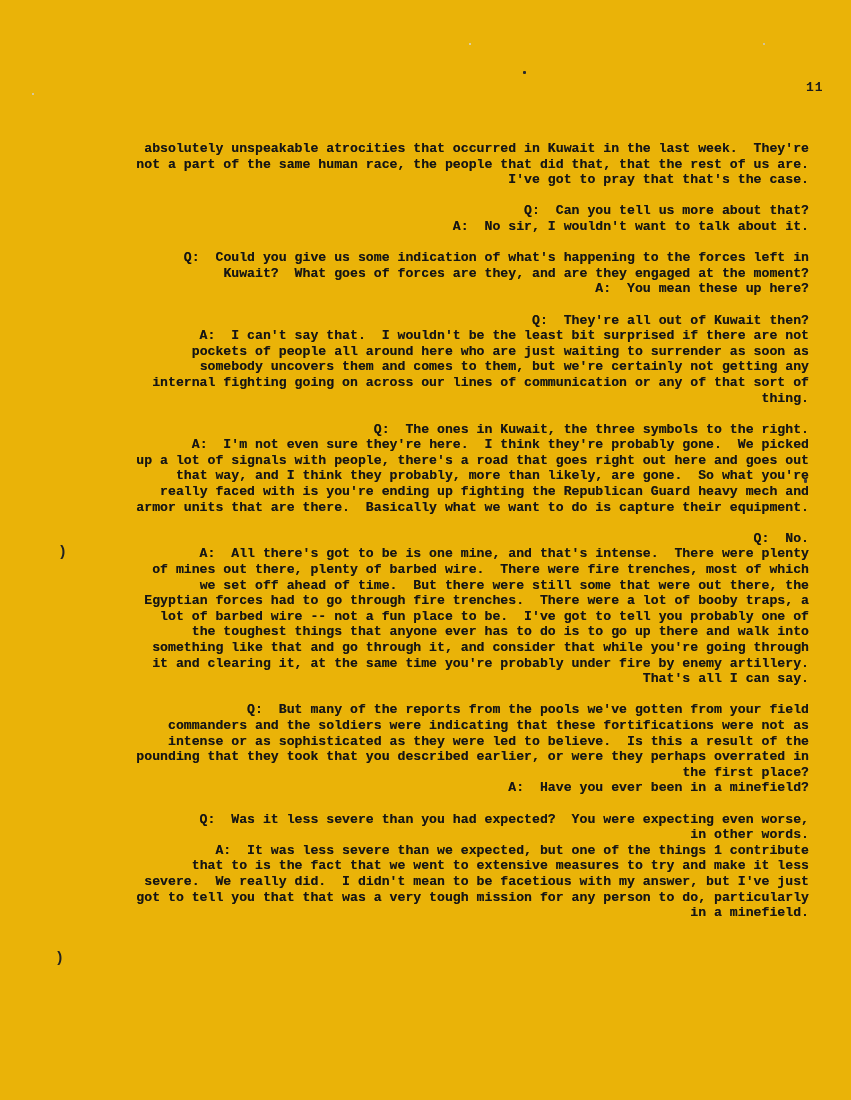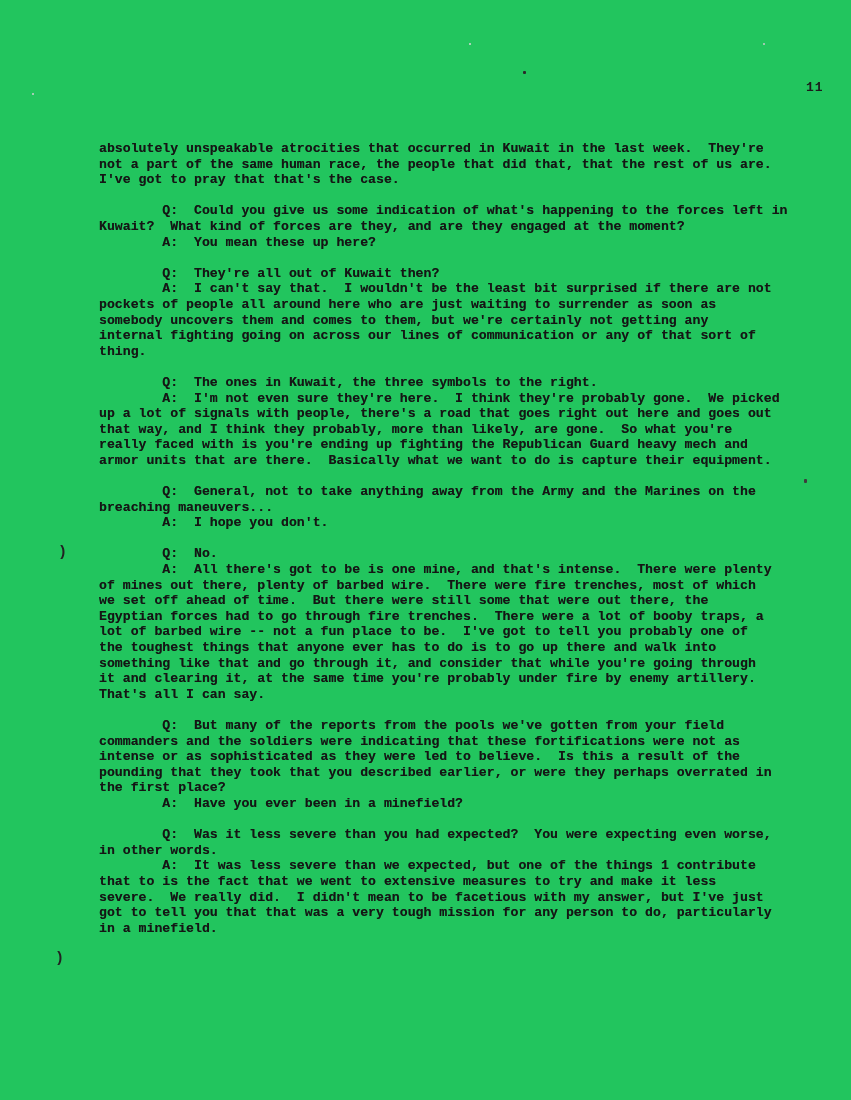--- a/index.html
+++ b/index.html
@@ -10,21 +10,21 @@
     width: 851px;
     height: 1100px;
     background: #ffffff;
     position: relative;
     overflow: hidden;
     font-family: "Liberation Mono", "DejaVu Sans Mono", monospace;
   }
   .page {
     position: absolute;
     inset: 0;
-    background: #22c55e;
+    background: #eab308;
   }
   .page-number {
     position: absolute;
     top: 80px;
     left: 806px;
     font-size: 13px;
     font-weight: bold;
     color: #1c1c1c;
     letter-spacing: 1px;
   }
@@ -35,20 +35,21 @@
     width: 710px;
     color: #151515;
     font-size: 13.2px;
     line-height: 15.6px;
     font-weight: bold;
     text-shadow: 0 0 0.4px rgba(20,20,20,0.55);
   }
   .transcript p.block {
     margin: 0 0 15.6px 0;
     white-space: pre;
+    text-align: right;
   }
   .margin-mark {
     position: absolute;
     font-size: 15px;
     font-weight: bold;
     color: #222;
   }
   .margin-mark.mark-1 { top: 544px; left: 58px; }
   .margin-mark.mark-2 { top: 950px; left: 55px; }
   .speck {
@@ -69,38 +70,37 @@
   <div class="page-number">11</div>
 
   <span class="margin-mark mark-1">)</span>
 
   <span class="margin-mark mark-2">)</span>
 
   <div class="transcript" id="transcript-body">
       <p class="block">absolutely unspeakable atrocities that occurred in Kuwait in the last week.  They're
 not a part of the same human race, the people that did that, that the rest of us are.
 I've got to pray that that's the case.</p>
+      <p class="block">        Q:  Can you tell us more about that?
+        A:  No sir, I wouldn't want to talk about it.</p>
       <p class="block">        Q:  Could you give us some indication of what's happening to the forces left in
-Kuwait?  What kind of forces are they, and are they engaged at the moment?
+Kuwait?  What goes of forces are they, and are they engaged at the moment?
         A:  You mean these up here?</p>
       <p class="block">        Q:  They're all out of Kuwait then?
         A:  I can't say that.  I wouldn't be the least bit surprised if there are not
 pockets of people all around here who are just waiting to surrender as soon as
 somebody uncovers them and comes to them, but we're certainly not getting any
 internal fighting going on across our lines of communication or any of that sort of
 thing.</p>
       <p class="block">        Q:  The ones in Kuwait, the three symbols to the right.
         A:  I'm not even sure they're here.  I think they're probably gone.  We picked
 up a lot of signals with people, there's a road that goes right out here and goes out
 that way, and I think they probably, more than likely, are gone.  So what you're
 really faced with is you're ending up fighting the Republican Guard heavy mech and
 armor units that are there.  Basically what we want to do is capture their equipment.</p>
-      <p class="block">        Q:  General, not to take anything away from the Army and the Marines on the
-breaching maneuvers...
-        A:  I hope you don't.</p>
       <p class="block">        Q:  No.
         A:  All there's got to be is one mine, and that's intense.  There were plenty
 of mines out there, plenty of barbed wire.  There were fire trenches, most of which
 we set off ahead of time.  But there were still some that were out there, the
 Egyptian forces had to go through fire trenches.  There were a lot of booby traps, a
 lot of barbed wire -- not a fun place to be.  I've got to tell you probably one of
 the toughest things that anyone ever has to do is to go up there and walk into
 something like that and go through it, and consider that while you're going through
 it and clearing it, at the same time you're probably under fire by enemy artillery.
 That's all I can say.</p>

